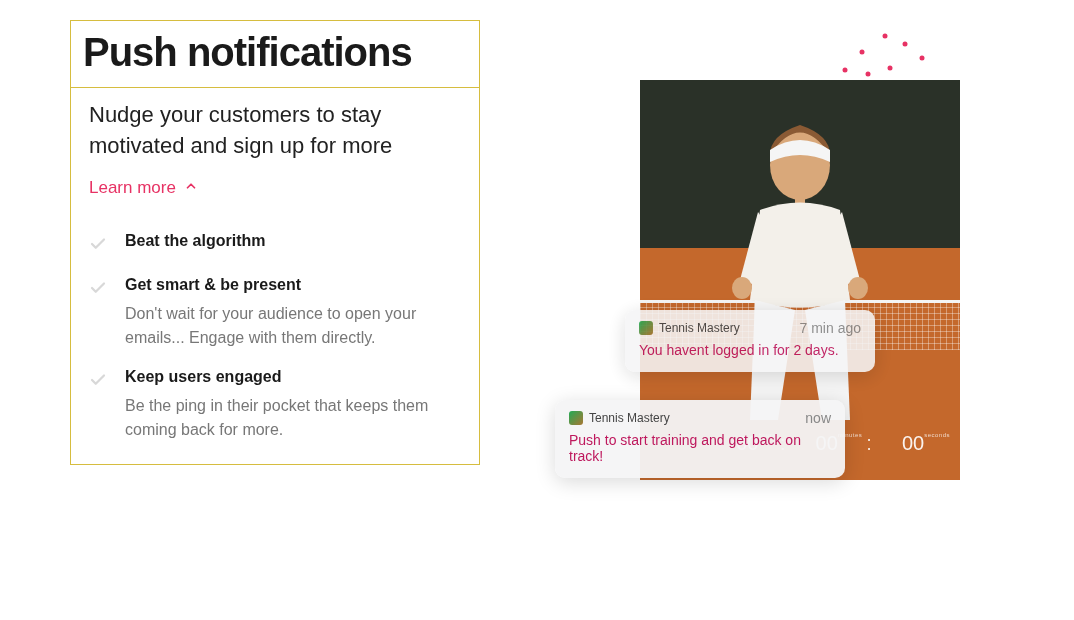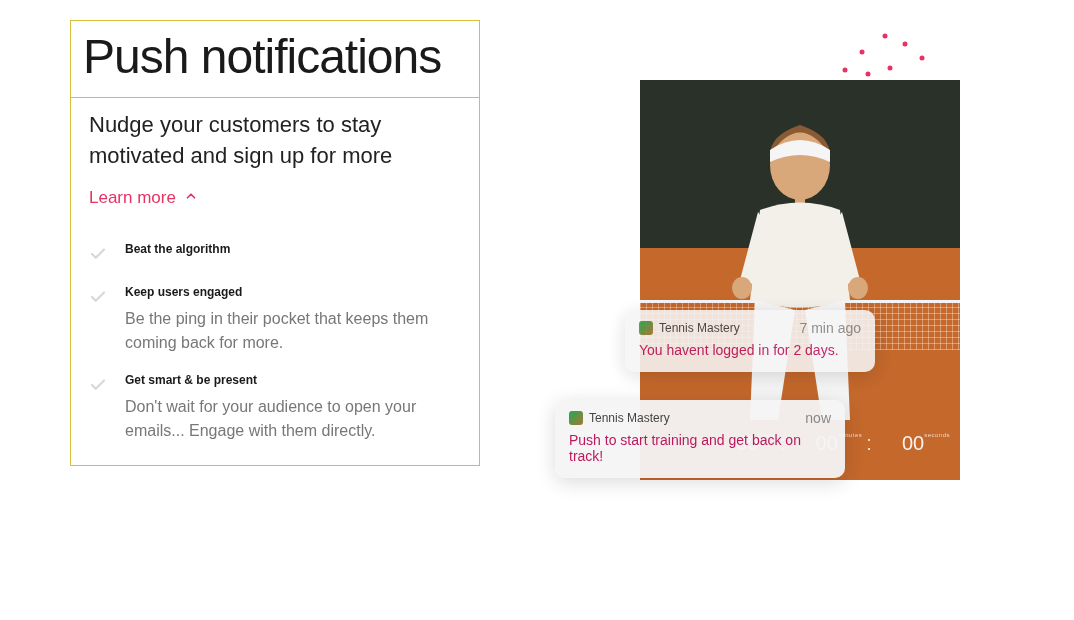--- a/index.html
+++ b/index.html
@@ -20,22 +20,22 @@
   .left {
     width: 410px;
     position: relative;
   }
   .title-box {
     border: 1px solid #d6bd3f;
     padding: 6px 12px 10px 12px;
     margin-bottom: -1px;
   }
   .title {
-    font-size: 48px;
-    font-weight: 400;
+    font-size: 40px;
+    font-weight: 700;
     line-height: 1.25;
     letter-spacing: -1px;
   }
   .body-box {
     border: 1px solid #d6bd3f;
     padding: 12px 8px 22px 18px;
   }
   .subtitle {
     font-size: 22px;
     line-height: 1.4;
@@ -59,21 +59,21 @@
     display: flex;
     gap: 18px;
     margin-top: 18px;
   }
   .check {
     color: #d8d8d8;
     flex: 0 0 18px;
     margin-top: 3px;
   }
   .ftitle {
-    font-size: 12px;
+    font-size: 16px;
     font-weight: 700;
     margin-bottom: 8px;
   }
   .fdesc {
     font-size: 16px;
     color: #777;
     line-height: 1.5;
   }
   .right {
     position: relative;
@@ -176,34 +176,34 @@
         </div>
       </div>
 
       <div class="feature">
         <span class="check">
           <svg width="18" height="18" viewBox="0 0 24 24" fill="none" stroke="currentColor" stroke-width="3" stroke-linecap="round" stroke-linejoin="round">
               <polyline points="20 6 9 17 4 12"></polyline>
             </svg>
         </span>
         <div>
-          <div class="ftitle">Keep users engaged</div>
-          <div class="fdesc">Be the ping in their pocket that keeps them coming back for more.</div>
+          <div class="ftitle">Get smart &amp; be present</div>
+          <div class="fdesc">Don't wait for your audience to open your emails... Engage with them directly.</div>
         </div>
       </div>
 
       <div class="feature">
         <span class="check">
           <svg width="18" height="18" viewBox="0 0 24 24" fill="none" stroke="currentColor" stroke-width="3" stroke-linecap="round" stroke-linejoin="round">
               <polyline points="20 6 9 17 4 12"></polyline>
             </svg>
         </span>
         <div>
-          <div class="ftitle">Get smart &amp; be present</div>
-          <div class="fdesc">Don't wait for your audience to open your emails... Engage with them directly.</div>
+          <div class="ftitle">Keep users engaged</div>
+          <div class="fdesc">Be the ping in their pocket that keeps them coming back for more.</div>
         </div>
       </div>
     </div>
   </div>
 
   <div class="right">
     <svg class="dots" viewBox="0 0 120 70">
       <circle cx="55" cy="6" r="2.5"></circle>
         <circle cx="75" cy="14" r="2.5"></circle>
         <circle cx="32" cy="22" r="2.5"></circle>

